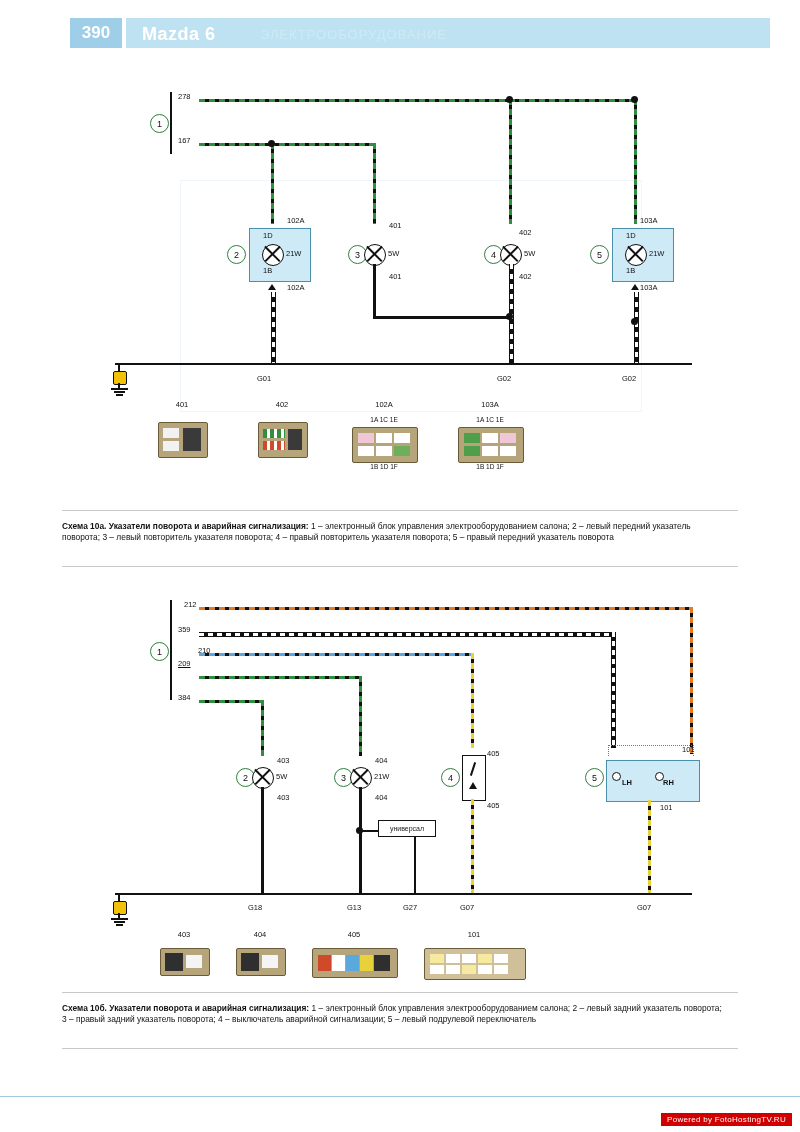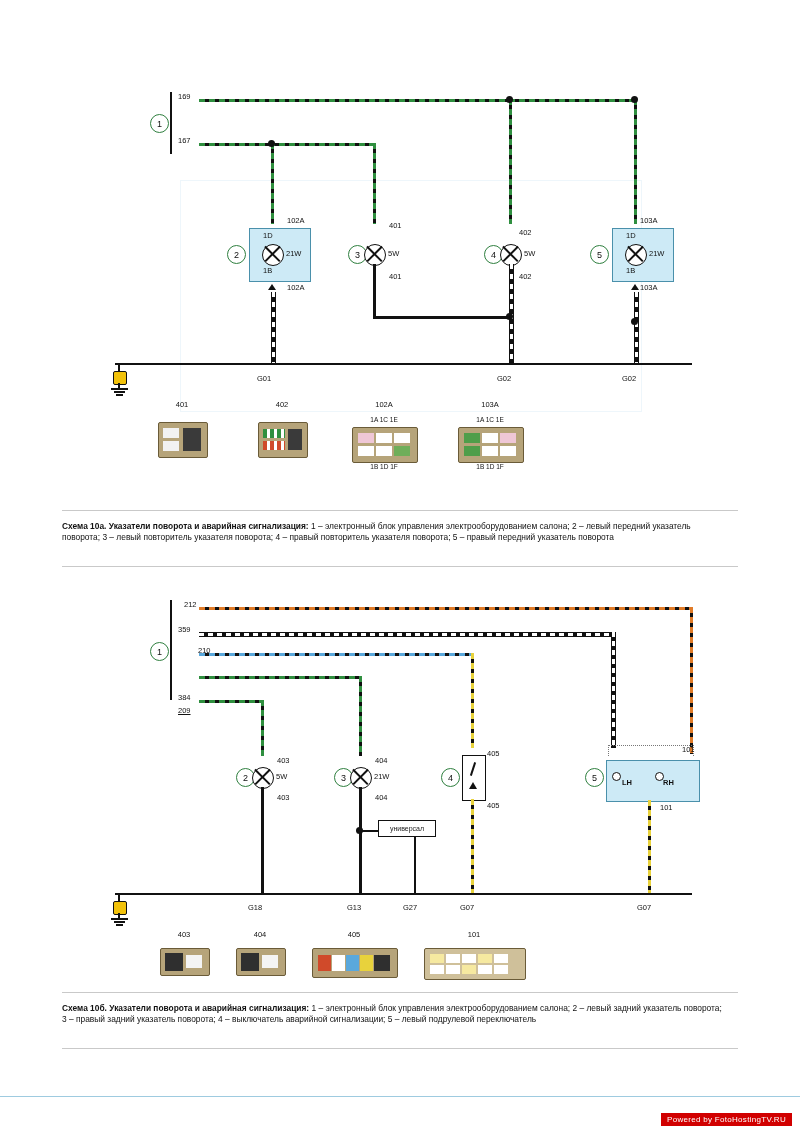--- a/index.html
+++ b/index.html
@@ -79,29 +79,35 @@
   }
   .watermark{
     position:absolute;color:#eaf4fa;font-size:11px;user-select:none;
   }
 </style>
 </head>
 <body>
 
 <div class="page">
 
+  <div class="header">
+    <div class="band"></div>
+    <div class="pagenum">390</div>
+    <div class="brand">Mazda 6</div>
+    <div class="ghost">ЭЛЕКТРООБОРУДОВАНИЕ</div>
+  </div>
 
   <div class="watermark" style="left:180px;top:180px;width:460px;height:230px;border:1px solid #eef6fb;"></div>
 
   <div>
 
     <div class="wire v" style="left:170px;top:92px;height:62px;background:#111;"></div>
     <div class="circnum" style="left:150px;top:114px;">1</div>
 
-    <div class="lbl" style="left:178px;top:92px;">169</div>
+    <div class="lbl" style="left:178px;top:92px;">278</div>
     <div class="wire h" style="left:199px;top:99px;width:437px;height:3px;background:repeating-linear-gradient(90deg,#2f8f3f 0 6px,#111 6px 10px);"></div>
 
     <div class="lbl" style="left:178px;top:136px;">167</div>
     <div class="wire h" style="left:199px;top:143px;width:176px;height:3px;background:repeating-linear-gradient(90deg,#2f8f3f 0 6px,#111 6px 10px);"></div>
 
     <div class="wire v" style="left:509px;top:99px;height:125px;width:3px;background:repeating-linear-gradient(180deg,#2f8f3f 0 6px,#111 6px 10px);"></div>
     <div class="wire v" style="left:634px;top:99px;height:125px;width:3px;background:repeating-linear-gradient(180deg,#2f8f3f 0 6px,#111 6px 10px);"></div>
     <div class="node" style="left:506px;top:96px;"></div>
     <div class="node" style="left:631px;top:96px;"></div>
 
@@ -217,21 +223,21 @@
     <div class="wire v" style="left:690px;top:607px;height:147px;width:3px;background:repeating-linear-gradient(180deg,#e07b28 0 6px,#111 6px 10px);"></div>
 
     <div class="lbl" style="left:178px;top:625px;">359</div>
     <div class="wire h" style="left:199px;top:632px;width:414px;height:3px;background:repeating-linear-gradient(90deg,#ffffff 0 5px,#111 5px 9px);border-top:1px solid #111;border-bottom:1px solid #111;"></div>
     <div class="wire v" style="left:611px;top:632px;height:116px;width:3px;background:repeating-linear-gradient(180deg,#ffffff 0 5px,#111 5px 9px);border-left:1px solid #111;border-right:1px solid #111;"></div>
 
     <div class="lbl" style="left:178px;top:646px;padding-left:20px;">210</div>
     <div class="wire h" style="left:199px;top:653px;width:275px;height:3px;background:repeating-linear-gradient(90deg,#5aa8dc 0 6px,#111 6px 10px);"></div>
     <div class="wire v" style="left:471px;top:653px;height:95px;width:3px;background:repeating-linear-gradient(180deg,#e8d23c 0 6px,#111 6px 10px);"></div>
 
-    <div class="lbl" style="left:178px;top:706px;text-decoration:underline;">209</div>
+    <div class="lbl" style="left:178px;top:659px;text-decoration:underline;">209</div>
     <div class="wire h" style="left:199px;top:676px;width:163px;height:3px;background:repeating-linear-gradient(90deg,#2f8f3f 0 6px,#111 6px 10px);"></div>
     <div class="wire v" style="left:359px;top:676px;height:80px;width:3px;background:repeating-linear-gradient(180deg,#2f8f3f 0 6px,#111 6px 10px);"></div>
 
     <div class="lbl" style="left:178px;top:693px;">384</div>
     <div class="wire h" style="left:199px;top:700px;width:65px;height:3px;background:repeating-linear-gradient(90deg,#2f8f3f 0 6px,#111 6px 10px);"></div>
     <div class="wire v" style="left:261px;top:700px;height:56px;width:3px;background:repeating-linear-gradient(180deg,#2f8f3f 0 6px,#111 6px 10px);"></div>
 
     <div class="circnum" style="left:236px;top:768px;">2</div>
     <div class="lamp" style="left:252px;top:767px;"></div>
     <div class="lbl" style="left:276px;top:772px;">5W</div>

